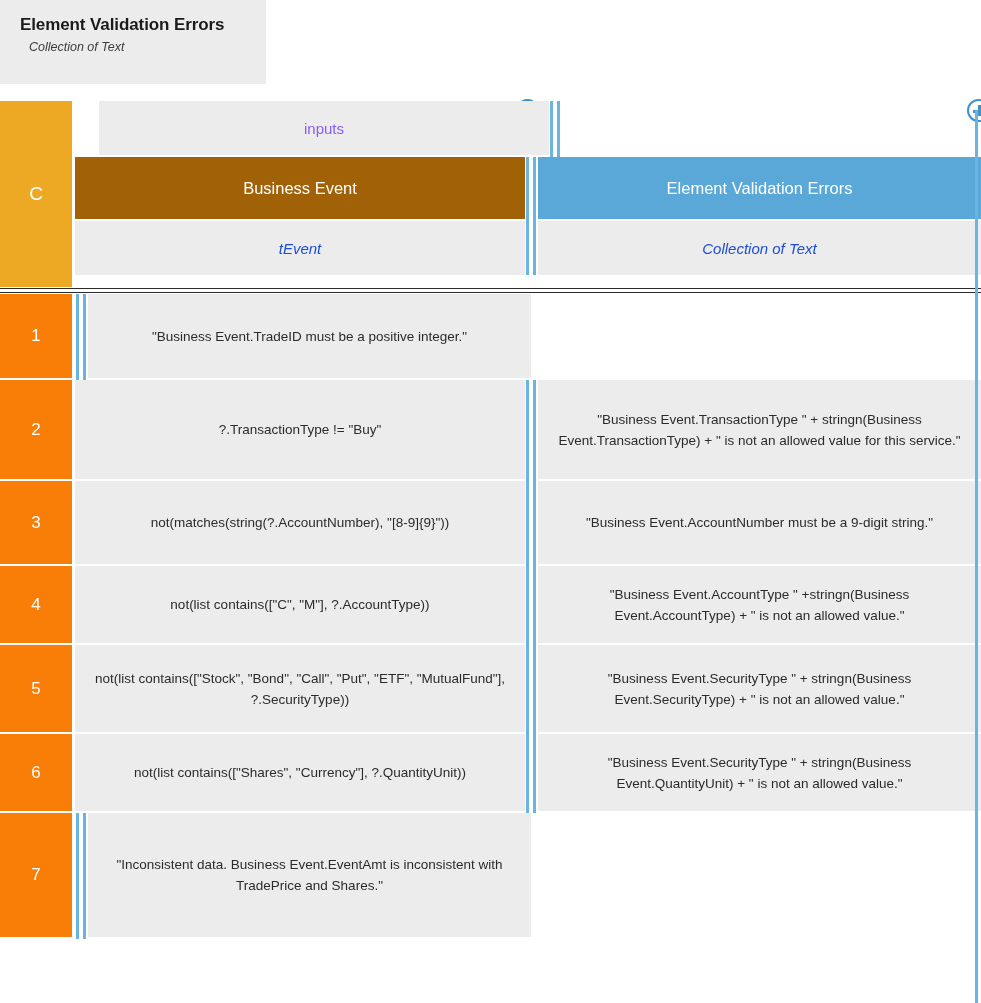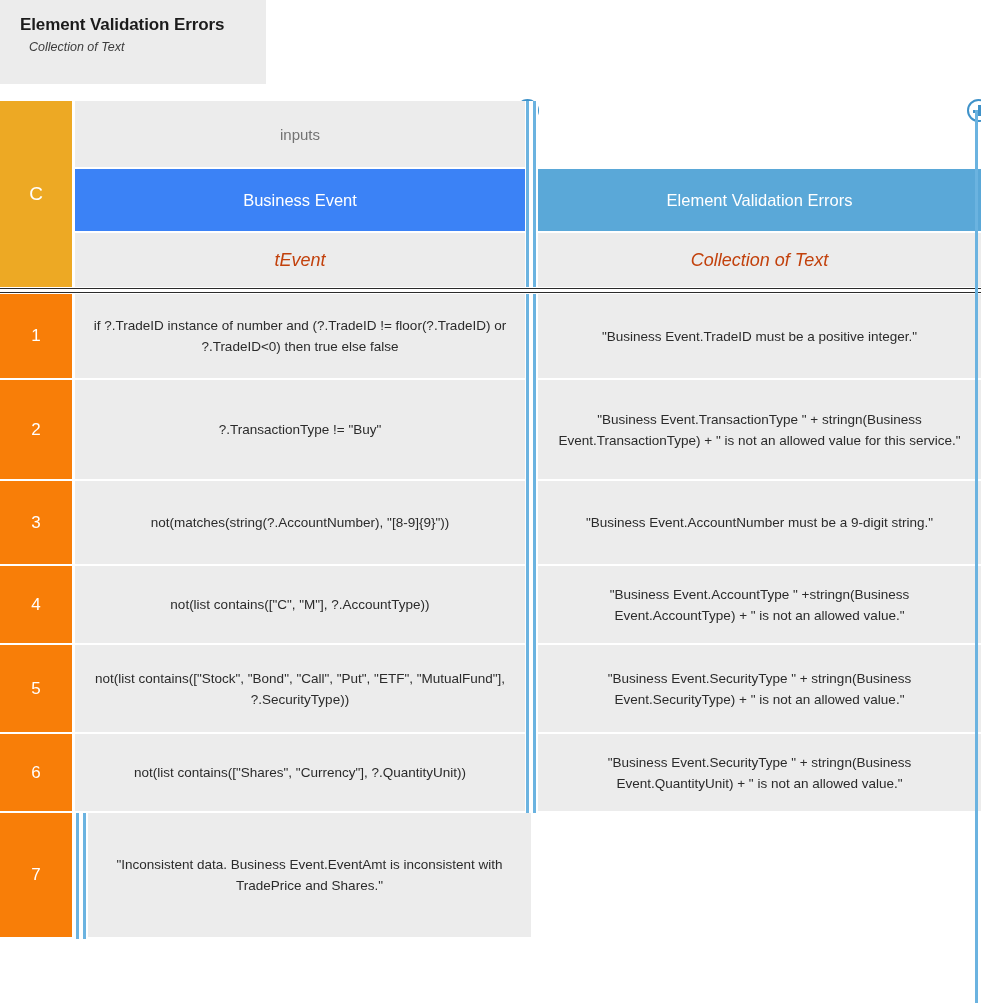--- a/index.html
+++ b/index.html
@@ -94,40 +94,41 @@
     justify-content: center;
     text-align: center;
     padding: 6px 14px;
     font-size: 13.5px;
     line-height: 21px;
     border-bottom: 2px solid #ffffff;
   }
 
   
   .hdr-group {
-    height: 68px;
+    height: 56px;
     font-size: 15px;
-    color: #737373;
+    color: #8b5cf6;
     border-bottom: 2px solid #ffffff;
+    margin-left: 24px;
   }
   
   .hdr-name {
     height: 64px;
     color: #ffffff;
     font-size: 16.5px;
     border-bottom: 2px solid #ffffff;
   }
-  .hdr-name.inputs  { background: #3b82f6; }
+  .hdr-name.inputs  { background: #a16207; }
   .hdr-name.outputs { background: #5aa8d8; }
   
   .hdr-type {
     height: 54px;
-    font-size: 18px;
+    font-size: 15px;
     font-style: italic;
-    color: #c2410c;
+    color: #1d4ed8;
     border-bottom: none;
   }
 
   
   .hitpolicy {
     width: 72px;
     flex: 0 0 72px;
     background: #eda924;
     color: #ffffff;
     font-size: 19px;
@@ -252,21 +253,20 @@
       <span class="l1"></span>
       <span class="l2"></span>
     </div>
 
     <div id="rules-body">
         <div class="row" style="height: 86px;">
           <div class="rownum c-num">
             <span>1</span>
           </div>
           <div class="c-gap"></div>
-          <div class="cell c-in">if ?.TradeID instance of number and (?.TradeID != floor(?.TradeID)  or ?.TradeID&lt;0) then true else false</div>
           <div class="c-div">
             <span class="divider-line a"></span>
             <span class="divider-line b"></span>
           </div>
           <div class="cell c-out">"Business Event.TradeID must be a positive integer."</div>
         </div>
         <div class="row" style="height: 101px;">
           <div class="rownum c-num">
             <span>2</span>
           </div>

